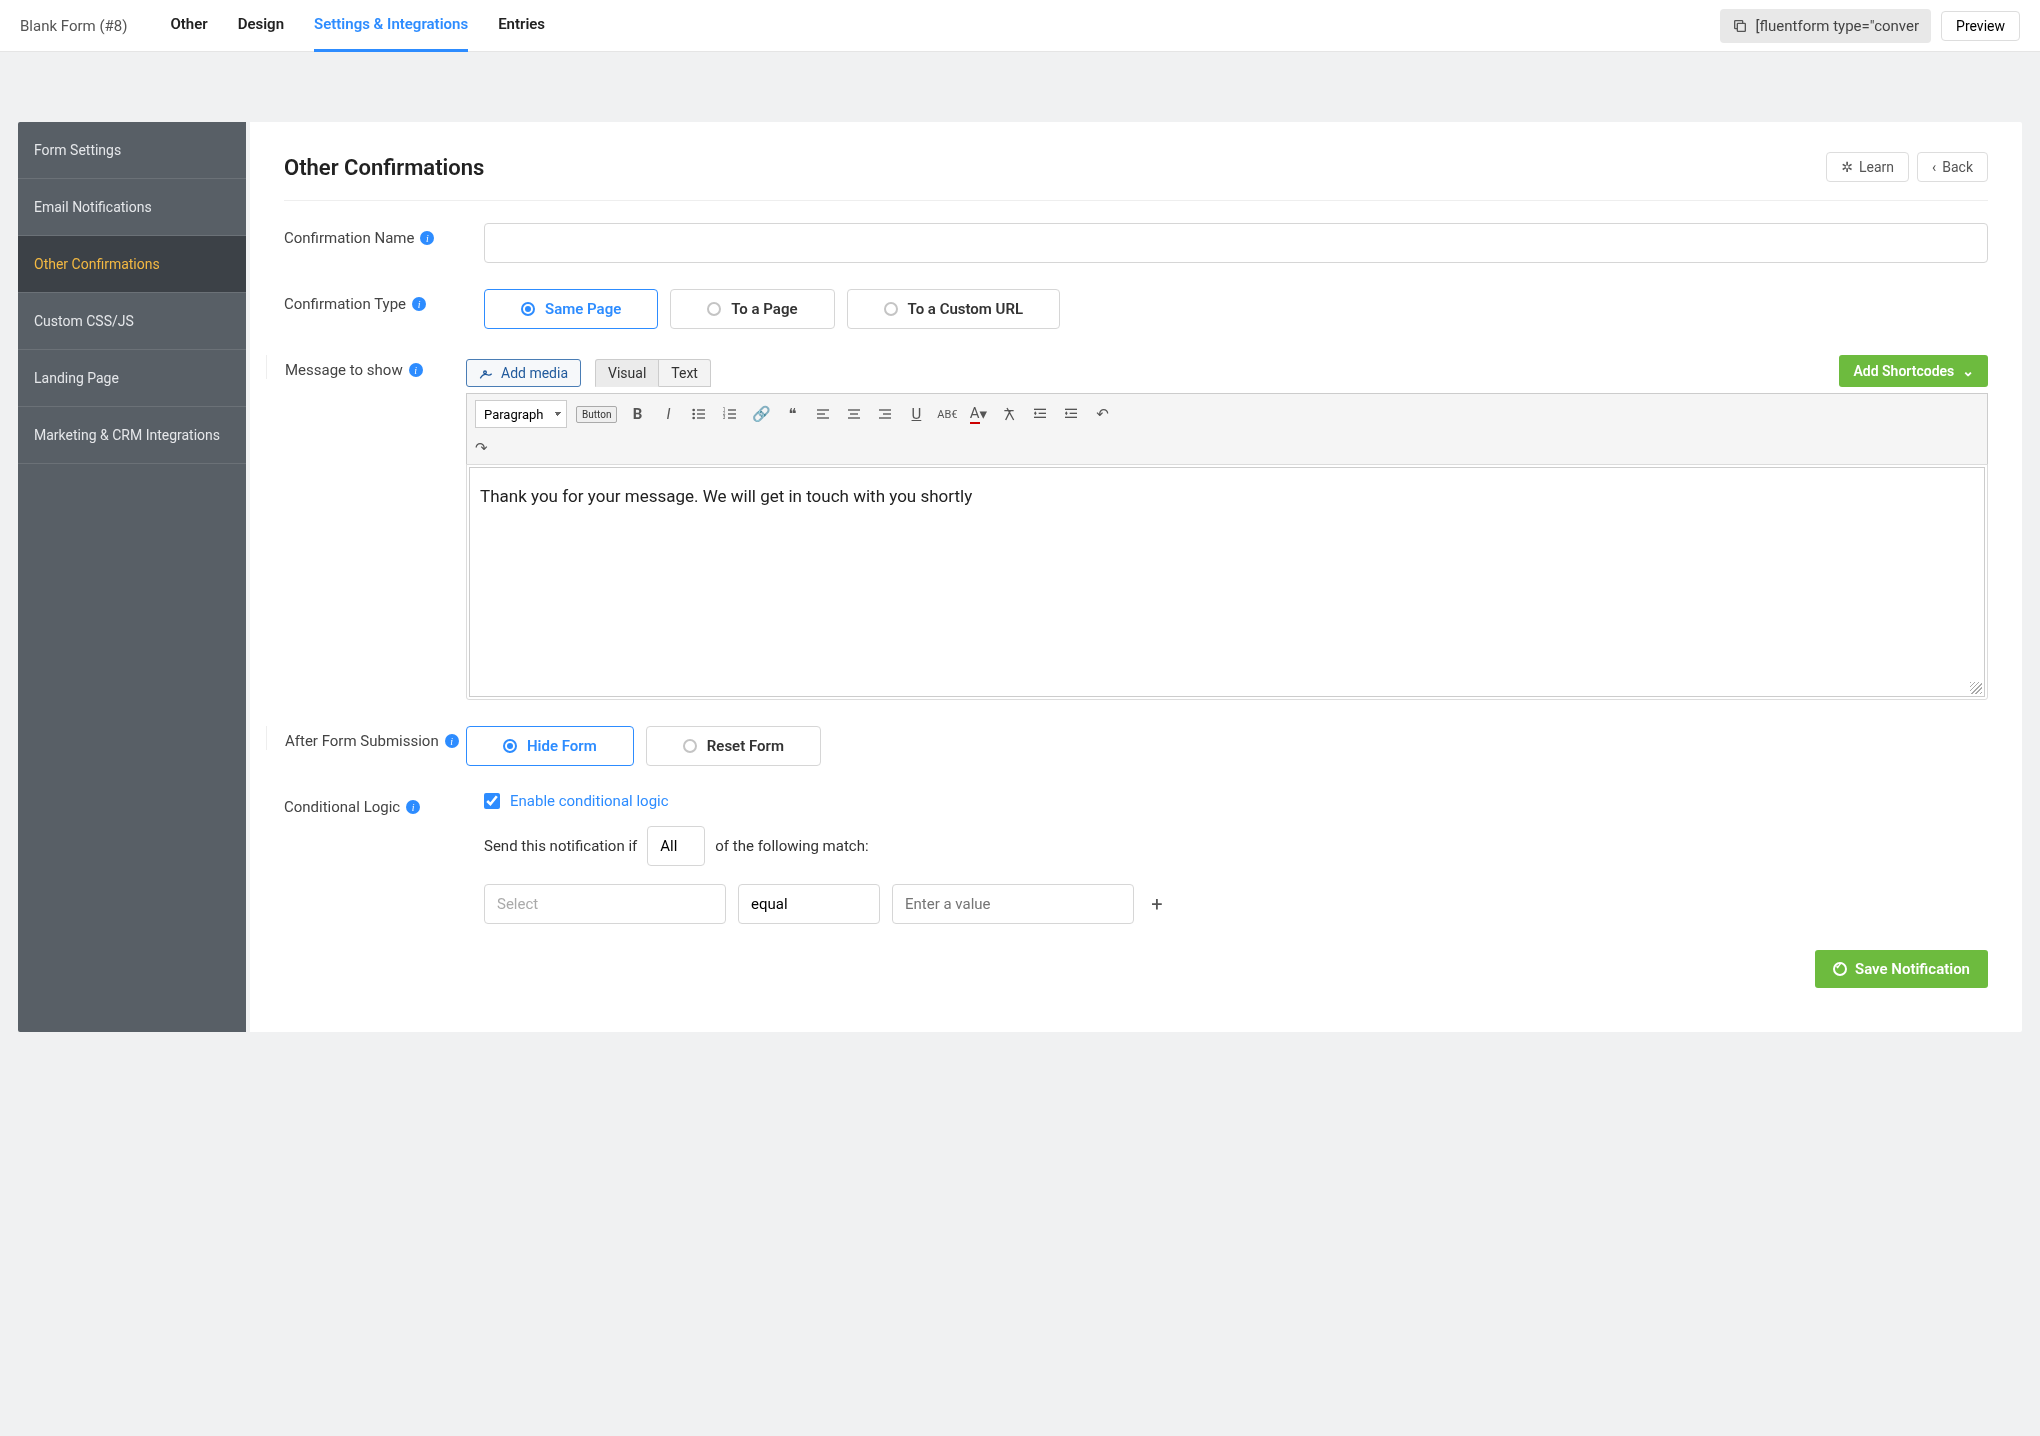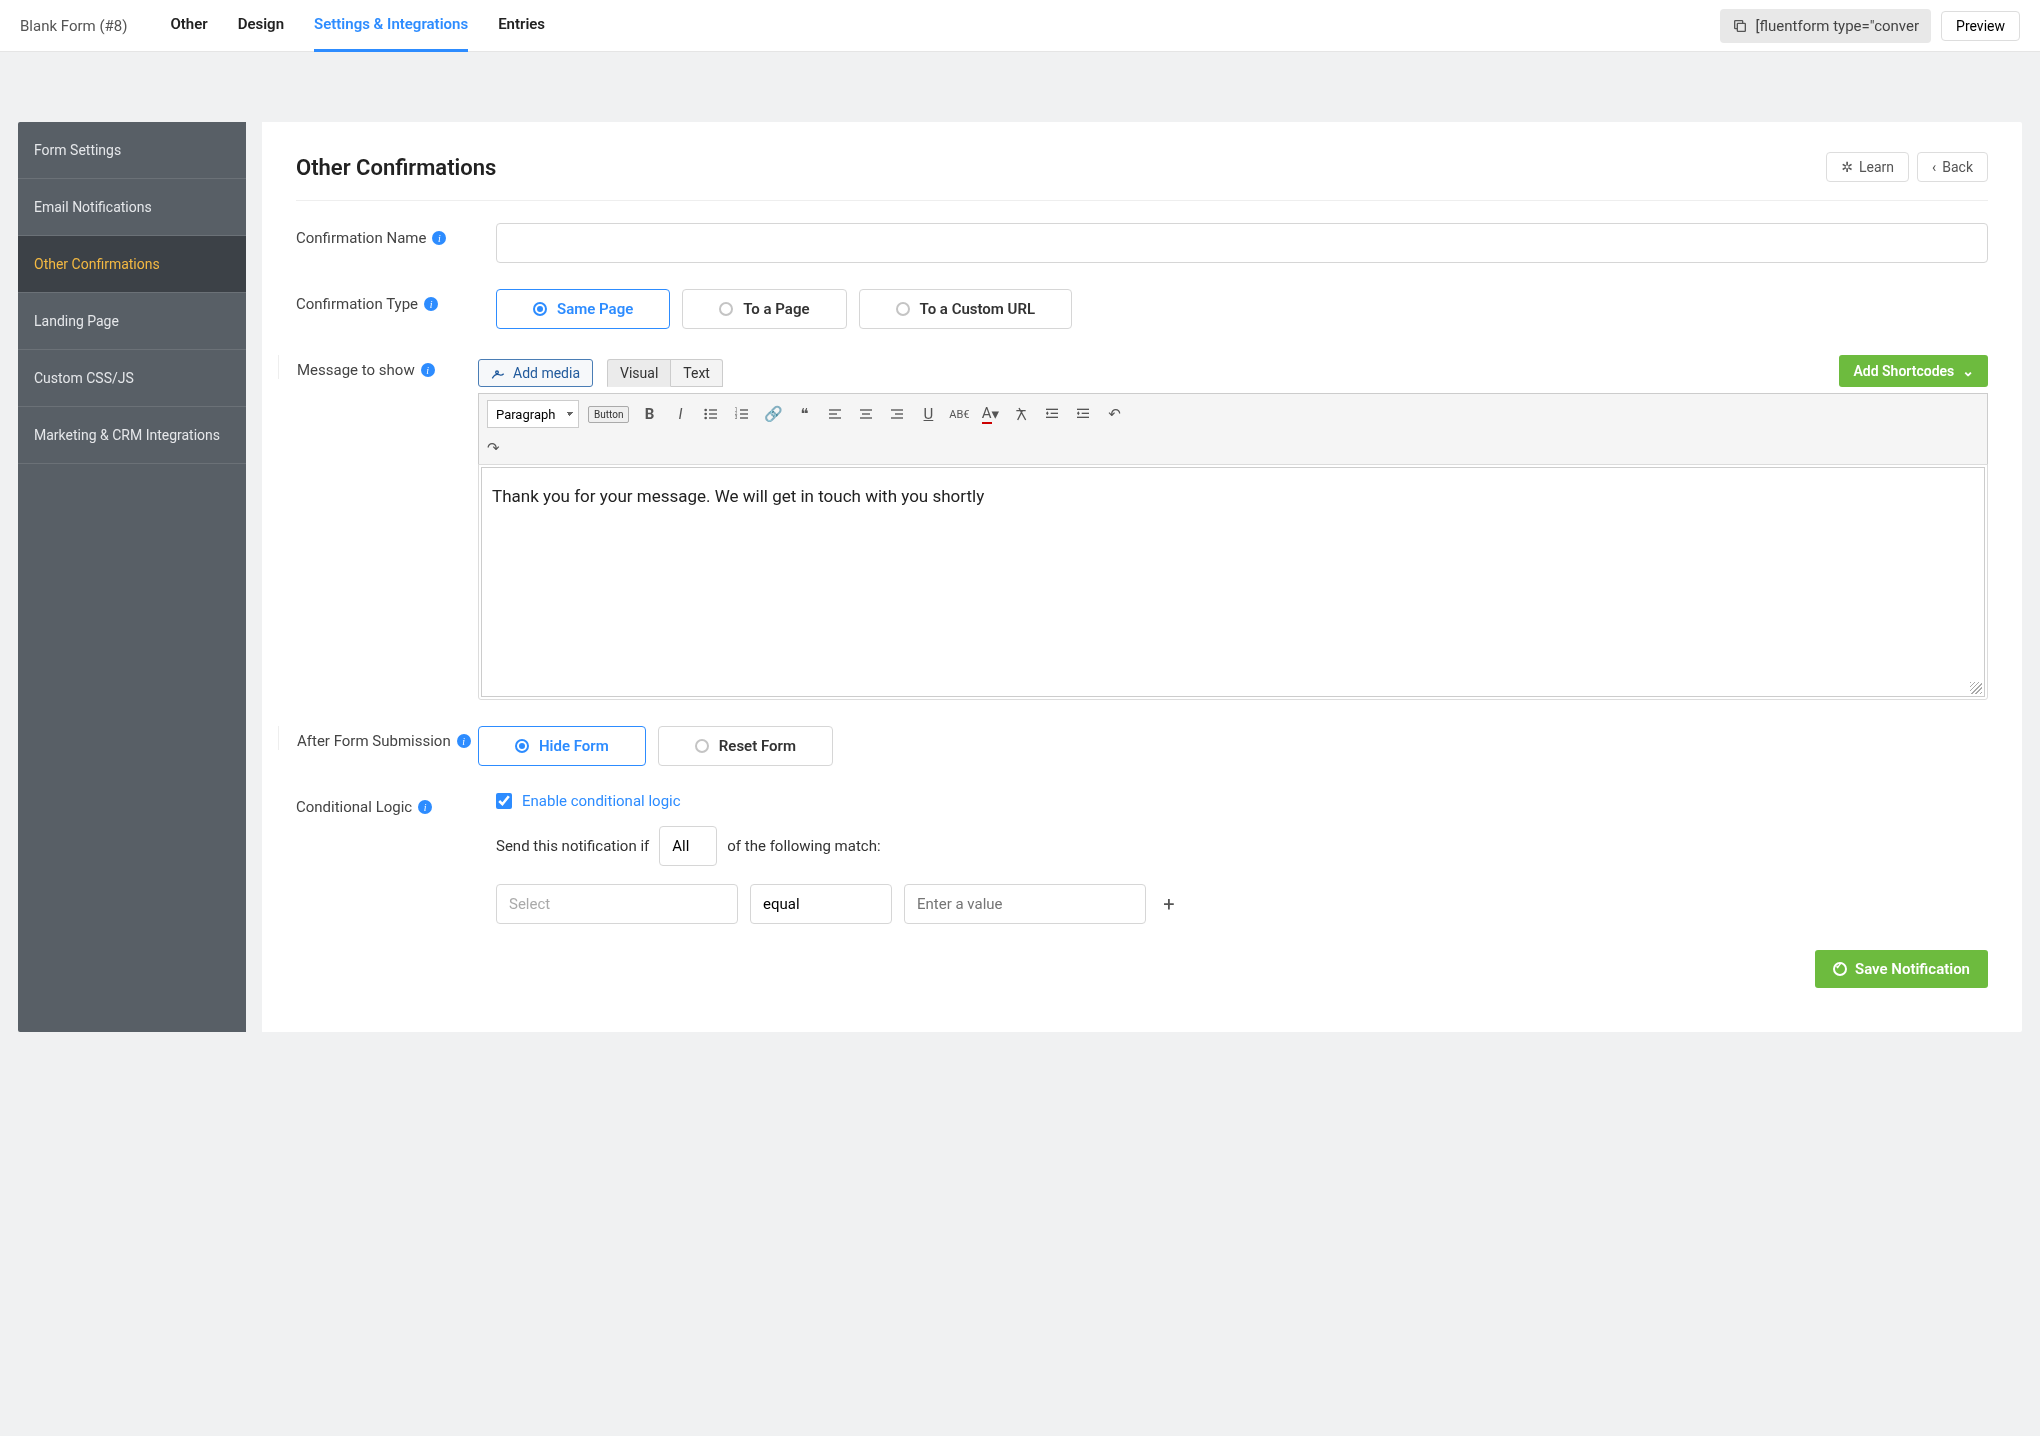--- a/index.html
+++ b/index.html
@@ -4,21 +4,21 @@
 <style>
 * { margin:0; padding:0; box-sizing:border-box; font-family:-apple-system,BlinkMacSystemFont,"Segoe UI",Roboto,sans-serif; }
 body { background:#f0f1f2; color:#333; }
 .topbar { background:#fff; border-bottom:1px solid #e5e5e5; display:flex; align-items:center; padding:0 20px; height:52px; }
 .topbar .form-name { color:#555; font-size:15px; margin-right:28px; }
 .topbar .tab { font-size:15px; font-weight:600; color:#222; padding:16px 0; margin:0 15px; cursor:pointer; border-bottom:3px solid transparent; }
 .topbar .tab.active { color:#2d8cff; border-bottom-color:#2d8cff; }
 .topbar .spacer { flex:1; }
 .shortcode-box { background:#e8e8e8; border-radius:4px; padding:8px 12px; display:flex; align-items:center; gap:8px; font-size:15px; color:#444; margin-right:10px; }
 .preview-btn { background:#fff; border:1px solid #ddd; border-radius:4px; padding:6px 14px; font-size:14px; cursor:pointer; }
-.layout { display:flex; padding:70px 18px 18px 18px; gap:16px; }
+.layout { display:flex; padding:70px 18px 18px 18px; gap:4px; }
 .sidebar { width:228px; background:#585f66; border-radius:2px 0 0 2px; }
 .sidebar .item { padding:20px 16px; color:#e5e7ea; font-size:14px; border-bottom:1px solid #6b7177; cursor:pointer; }
 .sidebar .item.active { background:#3c4147; color:#f4b942; }
 .main { flex:1; background:#fff; border-radius:0 2px 2px 0; padding:30px 34px 18px 34px; }
 .page-head { display:flex; align-items:center; border-bottom:1px solid #eee; padding-bottom:18px; margin-bottom:22px; }
 .page-title { font-size:22px; font-weight:600; color:#222; }
 .head-actions { margin-left:auto; display:flex; gap:8px; }
 .hbtn { background:#fff; border:1px solid #ddd; border-radius:4px; padding:6px 14px; font-size:14px; cursor:pointer; display:flex; align-items:center; gap:6px; color:#555; }
 .row { display:flex; margin-bottom:26px; align-items:flex-start; }
 .row.submit-row { justify-content:flex-end; }
@@ -83,22 +83,22 @@
     <span>[fluentform type="conver</span>
   </div>
   <button class="preview-btn">Preview</button>
 </div>
 
 <div class="layout">
   <div class="sidebar">
     <div class="item">Form Settings</div>
     <div class="item">Email Notifications</div>
     <div class="item active">Other Confirmations</div>
+    <div class="item">Custom CSS/JS</div>
     <div class="item">Landing Page</div>
-    <div class="item">Custom CSS/JS</div>
     <div class="item">Marketing &amp; CRM Integrations</div>
   </div>
 
   <div class="main">
     <div class="page-head">
       <h2 class="page-title">Other Confirmations</h2>
       <div class="head-actions">
         <button class="hbtn">
           <span>✲</span>
           <span>Learn</span>

